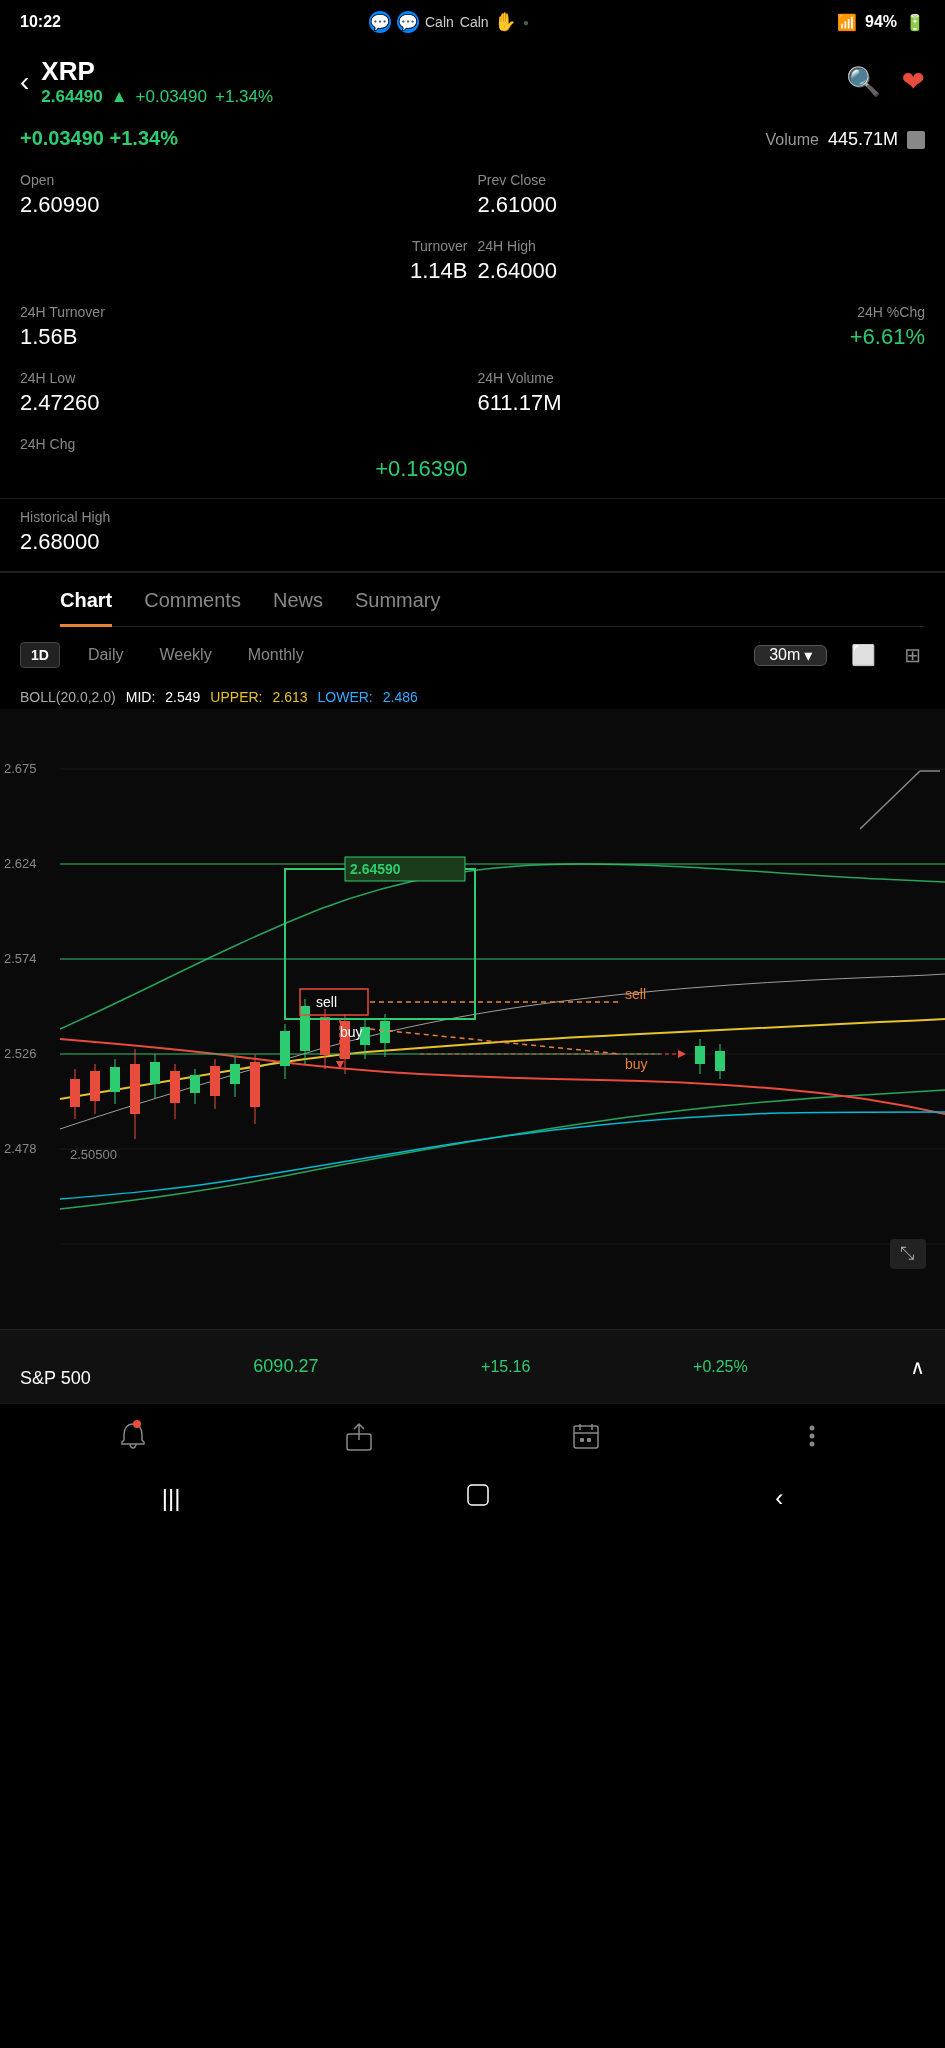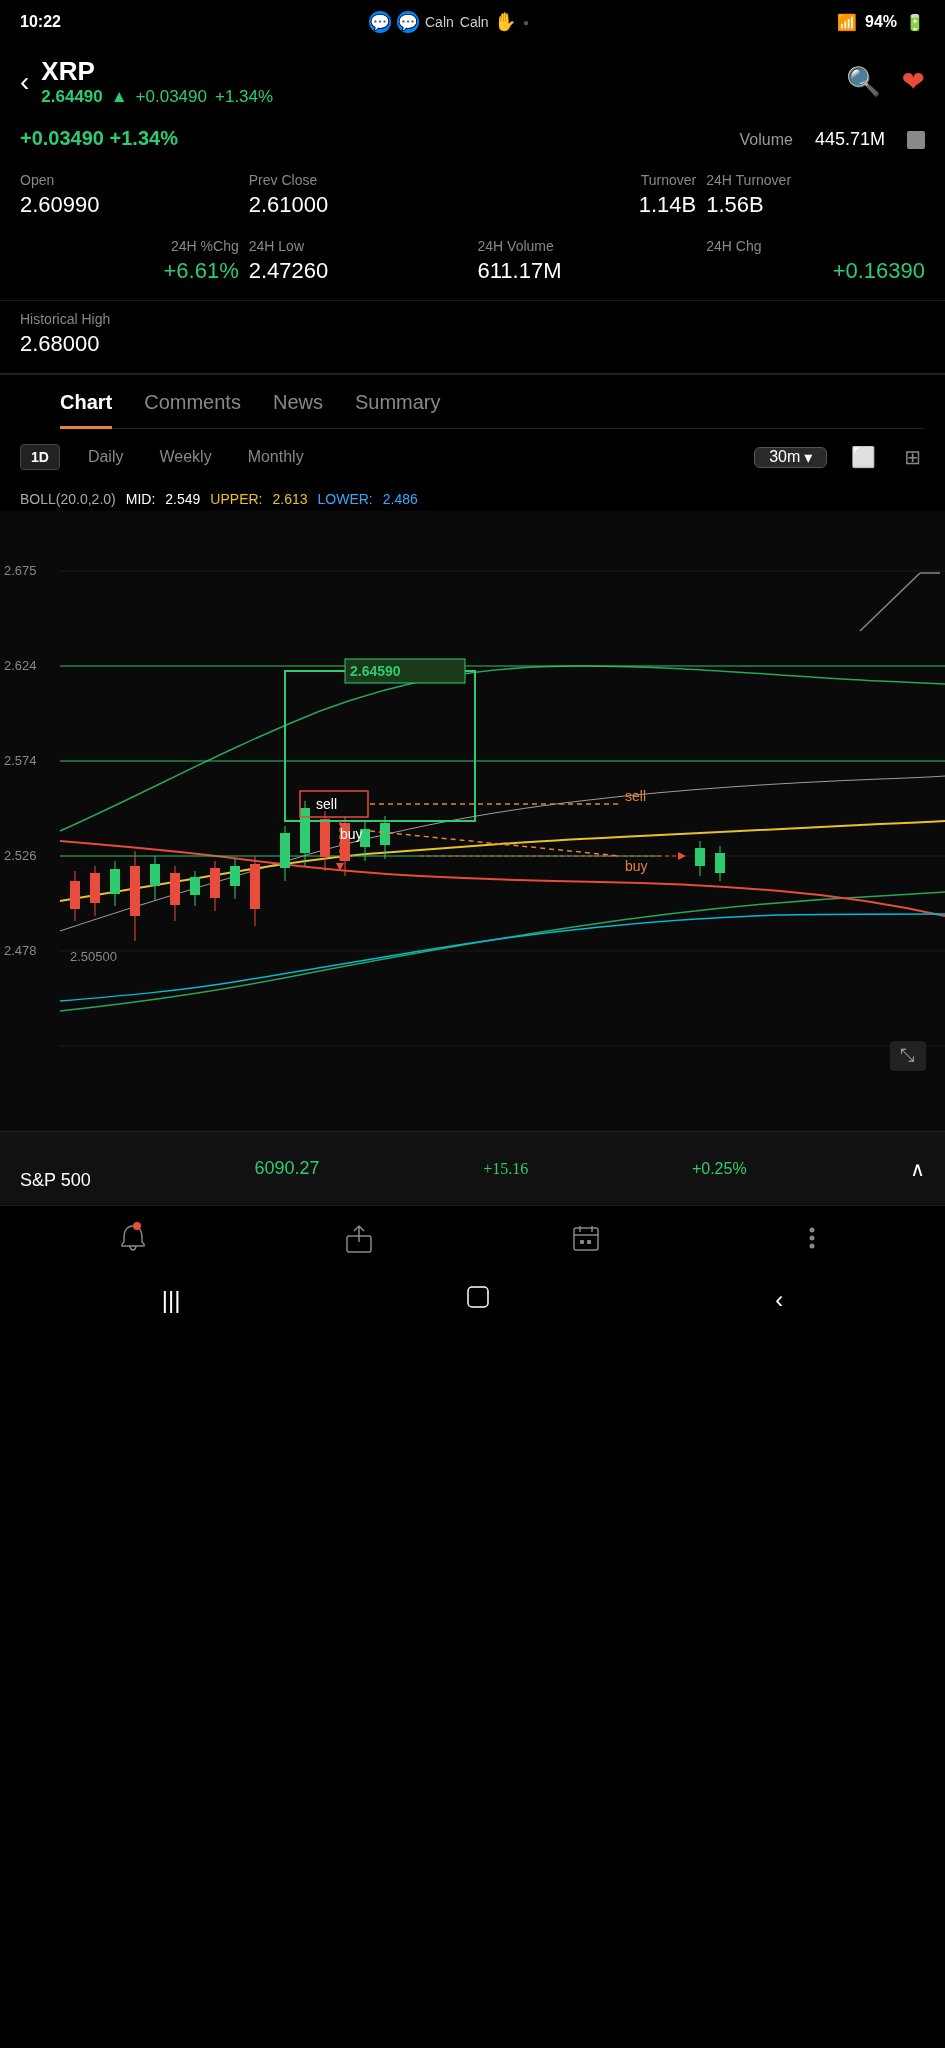--- a/index.html
+++ b/index.html
@@ -89,36 +89,36 @@
       background: #000;
     }
     .price-change-values {
       font-size: 20px;
       font-weight: 600;
       color: #2ecc71;
     }
     .volume-section {
       display: flex;
       align-items: center;
-      gap: 22px;
+      gap: 9px;
       color: #999;
       font-size: 16px;
     }
     .volume-value {
       font-size: 18px;
       color: #fff;
       font-weight: 500;
     }
 
     
     .stats-grid {
       padding: 10px 20px 16px;
       background: #000;
       display: grid;
-      grid-template-columns: 1fr 1fr 1fr 1fr;
+      grid-template-columns: 1fr 1fr;
       gap: 20px 10px;
       border-bottom: 1px solid #1a1a1a;
     }
     .stat-item {}
     .stat-label {
       font-size: 14px;
       color: #888;
       margin-bottom: 4px;
     }
     .stat-value {
@@ -251,21 +251,20 @@
       font-weight: 500;
       margin-top: 24px;
     }
     .ticker-price-bottom {
       font-size: 18px;
       color: #2ecc71;
     }
     .ticker-chg-bottom {
       font-size: 16px;
       color: #2ecc71;
-      font-family: Liberation Serif, serif;
     }
     .ticker-pct-bottom {
       font-size: 16px;
       color: #2ecc71;
     }
     .chevron-up {
       color: #fff;
       font-size: 20px;
     }
 
@@ -361,20 +360,24 @@
   <div class="stat-item">
     <div class="stat-label">Prev Close</div>
     <div class="stat-value">2.61000</div>
   </div>
   <div class="stat-item">
     <div class="stat-label" style="text-align:right;">Turnover</div>
     <div class="stat-value right">1.14B</div>
   </div>
 
   <div class="stat-item">
+    <div class="stat-label">24H High</div>
+    <div class="stat-value">2.64000</div>
+  </div>
+  <div class="stat-item">
     <div class="stat-label">24H Turnover</div>
     <div class="stat-value">1.56B</div>
   </div>
   <div class="stat-item">
     <div class="stat-label" style="text-align:right;">24H %Chg</div>
     <div class="stat-value green right">+6.61%</div>
   </div>
 
   <div class="stat-item">
     <div class="stat-label">24H Low</div>

